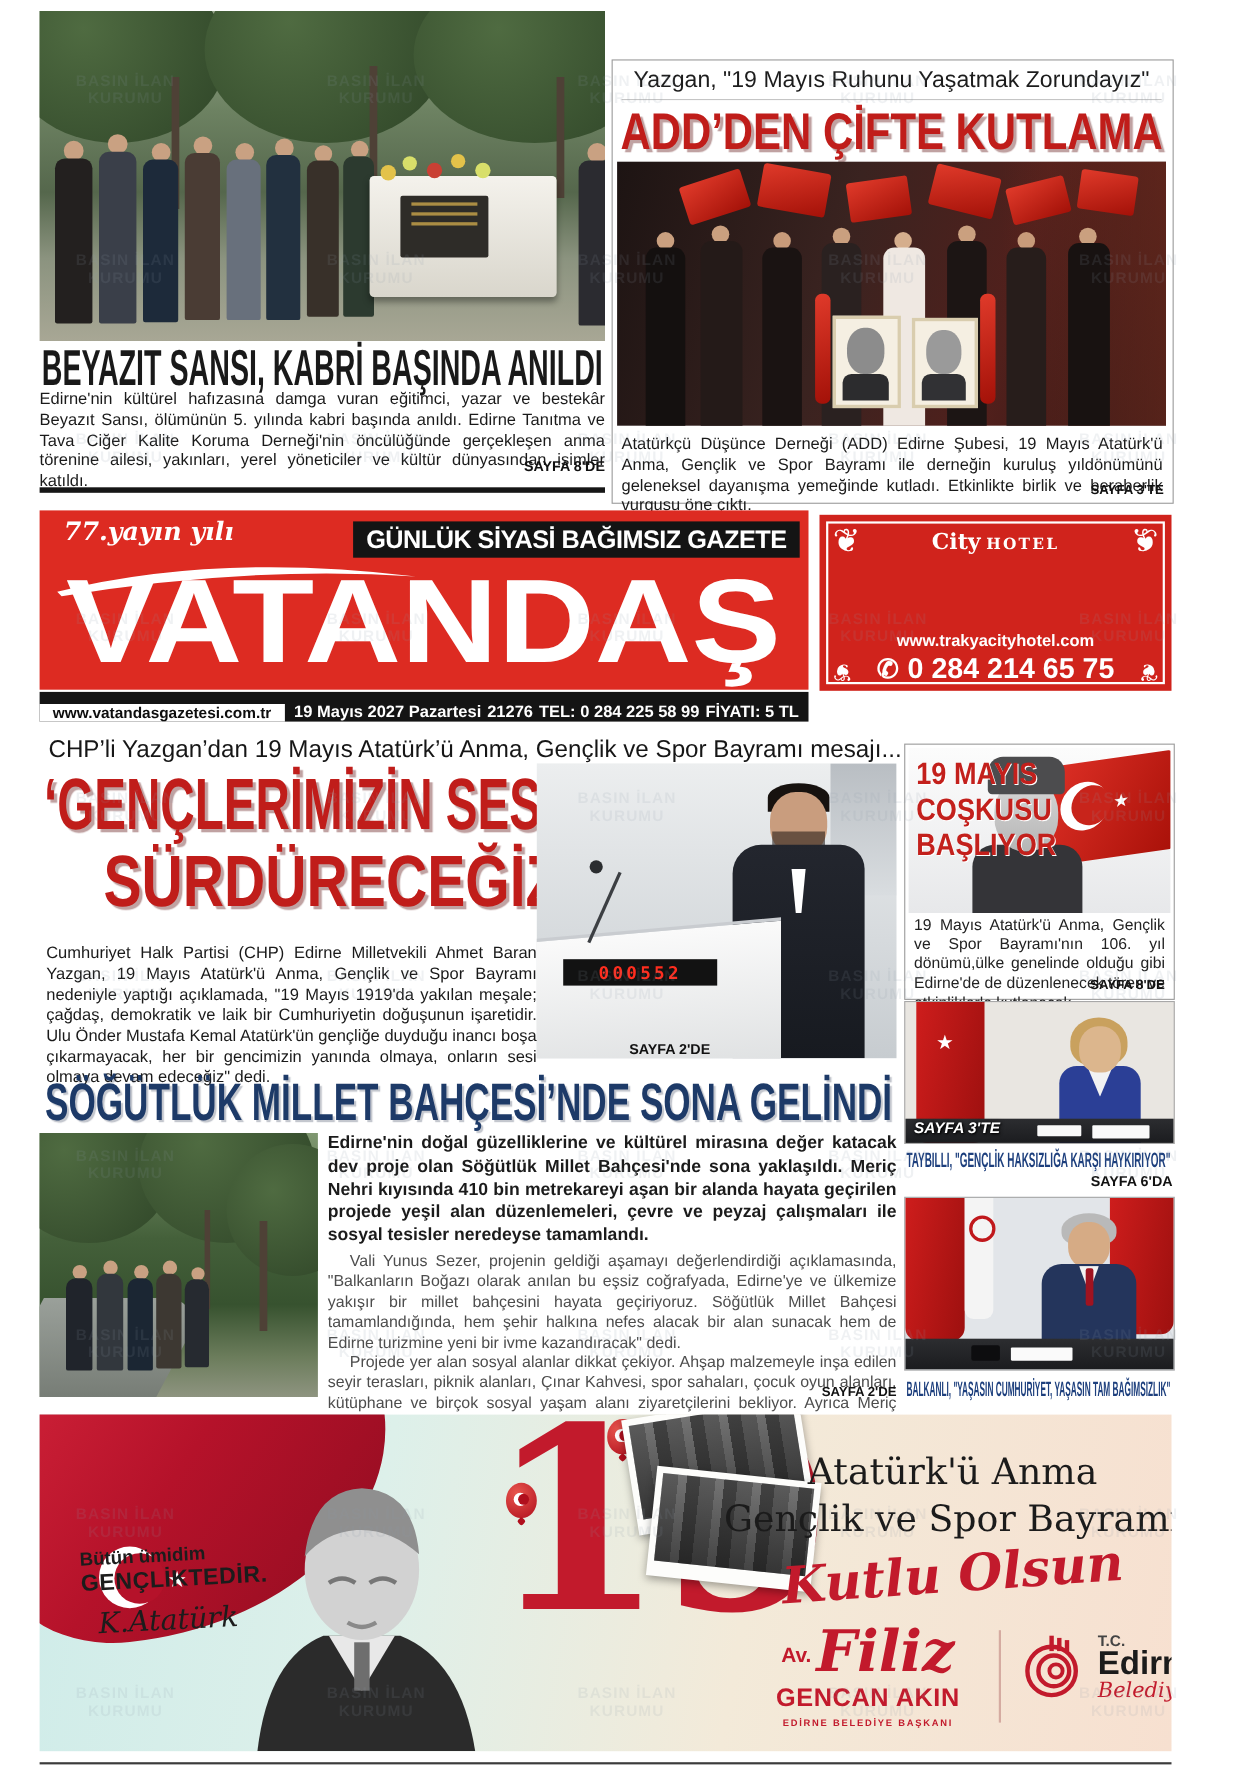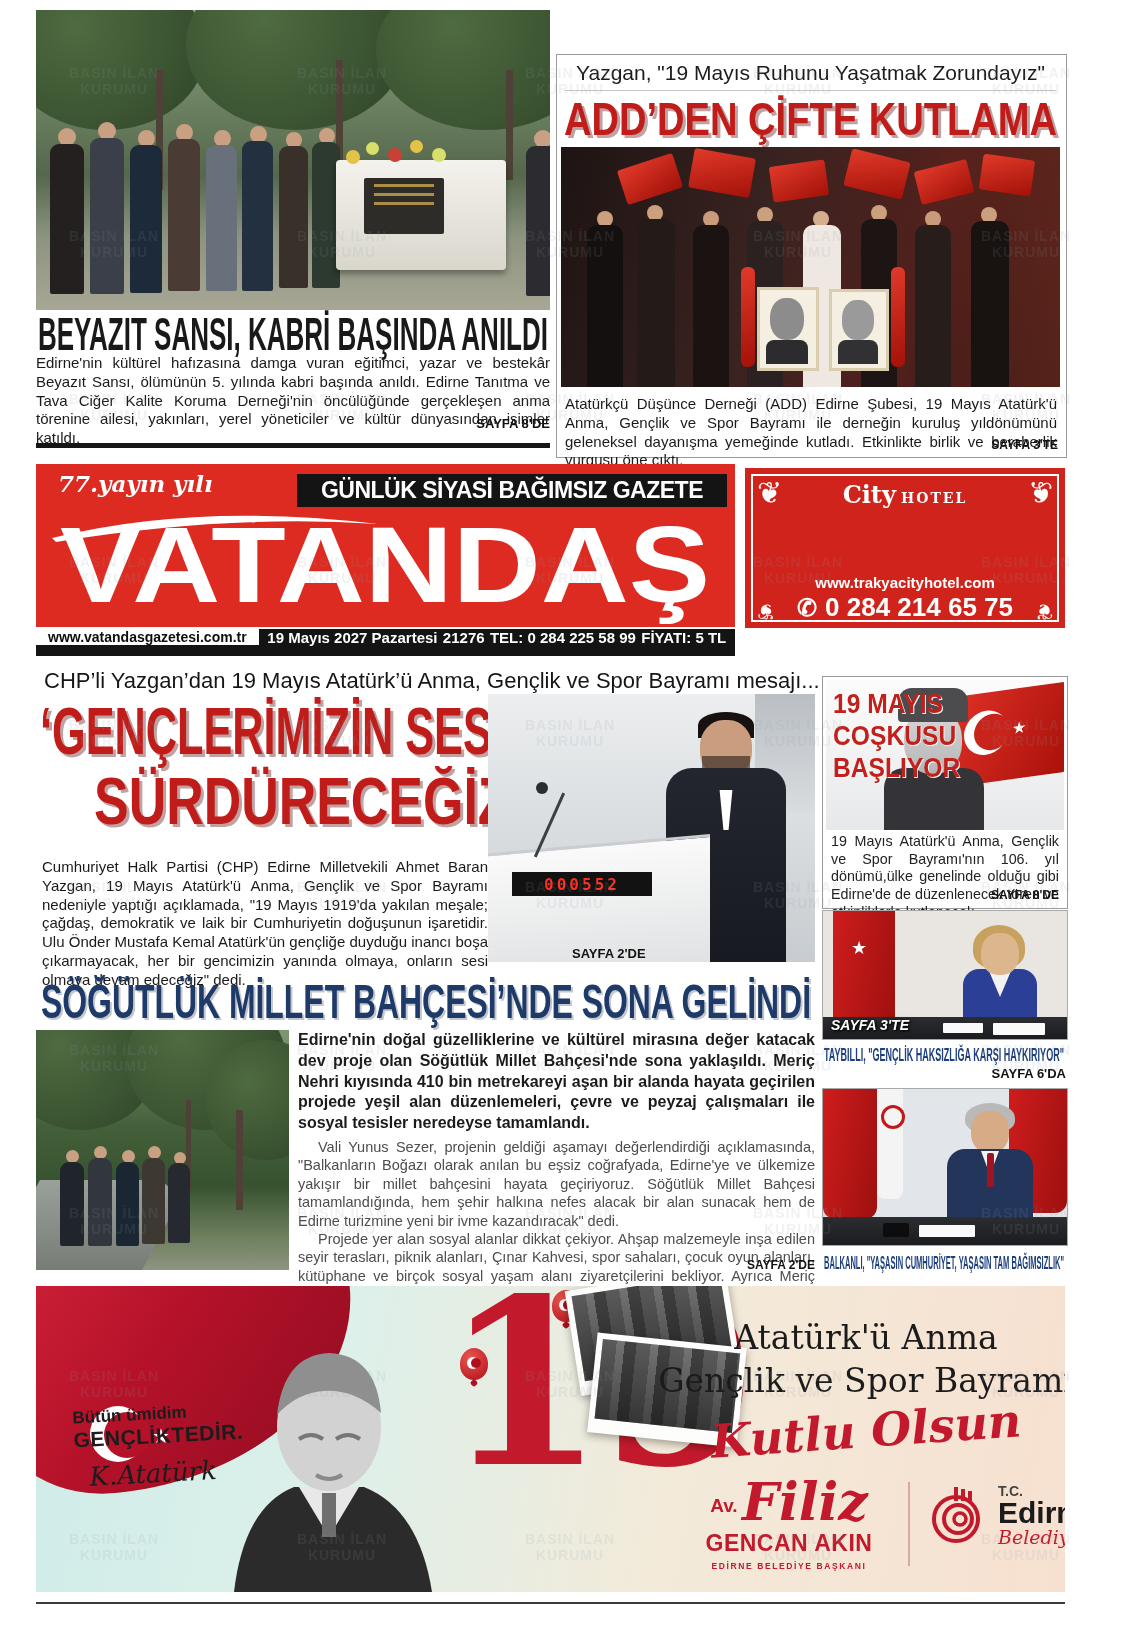--- a/index.html
+++ b/index.html
@@ -48,36 +48,36 @@
   .portrait-frame{position:absolute;background:#f5efe2;border:3px solid #d9cdae;}
   #tr-caption{position:absolute;left:8px;top:340px;width:492px;font-size:15px;}
   #tr-pageref{position:absolute;right:8px;bottom:5px;font-size:12px;}
 
   
   #masthead{left:36px;top:464px;width:699px;height:163px;background:#dd2b22;}
   #mh-year{position:absolute;left:22px;top:6px;color:#fff;font-family:"DejaVu Serif",serif;
      font-style:italic;font-weight:700;font-size:23px;}
   #mh-swoosh{position:absolute;left:10px;top:34px;}
   #mh-tagline{position:absolute;right:8px;top:10px;background:#141414;color:#fff;font-weight:900;
-     font-size:23px;letter-spacing:-0.5px;padding:3px 24px;white-space:nowrap;}
+     font-size:23px;letter-spacing:-0.5px;padding:3px 12px;white-space:nowrap;}
   #mh-title-svg{position:absolute;left:4px;top:38px;}
-  #infobar{left:36px;top:629px;width:699px;height:27px;background:#141414;display:flex;align-items:flex-start;}
+  #infobar{left:36px;top:629px;width:699px;height:27px;background:#141414;display:flex;align-items:flex-end;}
   #infobar .site{background:#fff;color:#0d0d0d;font-weight:800;font-size:14px;display:flex;align-items:center;
      padding:0 12px;white-space:nowrap;}
   #infobar .blackzone{flex:1;display:flex;align-items:center;justify-content:space-around;color:#fff;
      font-weight:800;font-size:15px;white-space:nowrap;padding:0 6px;}
 
   
   #hotel-ad{left:745px;top:468px;width:320px;height:160px;background:#d0231c;}
   #hotel-ad .inner-border{position:absolute;inset:6px;border:2px solid #fff;pointer-events:none;}
   .ornament{position:absolute;color:#fff;font-size:30px;line-height:1;}
   #hotel-logo{position:absolute;left:0;right:0;top:16px;text-align:center;color:#fff;}
   #hotel-brand{font-family:"DejaVu Serif",serif;font-weight:900;font-size:42px;line-height:1;}
   #hotel-sub{margin-top:-4px;font-family:"DejaVu Serif",serif;}
-  #hotel-city{font-weight:900;font-size:24px;}
+  #hotel-city{font-weight:900;font-size:20px;}
   #hotel-hotel{font-weight:700;font-size:14px;letter-spacing:2px;}
   #hotel-web{position:absolute;left:0;right:0;top:106px;text-align:center;color:#fff;font-weight:800;font-size:15px;}
   #hotel-phone-row{position:absolute;left:0;right:0;top:124px;text-align:center;color:#fff;font-weight:900;font-size:26px;}
   #hotel-phone-row .ph-icon{font-size:24px;margin-right:8px;}
 
   
   #main-kicker{left:44px;top:668px;width:780px;font-size:22px;color:#161616;white-space:nowrap;}
   #speaker-photo{left:488px;top:694px;width:327px;height:268px;
      background:linear-gradient(180deg,#eceeef 0%,#d6dadd 60%,#c7ccd0 100%);}
   #speaker-body{position:absolute;left:178px;top:74px;width:120px;height:194px;border-radius:26px 22px 0 0;

